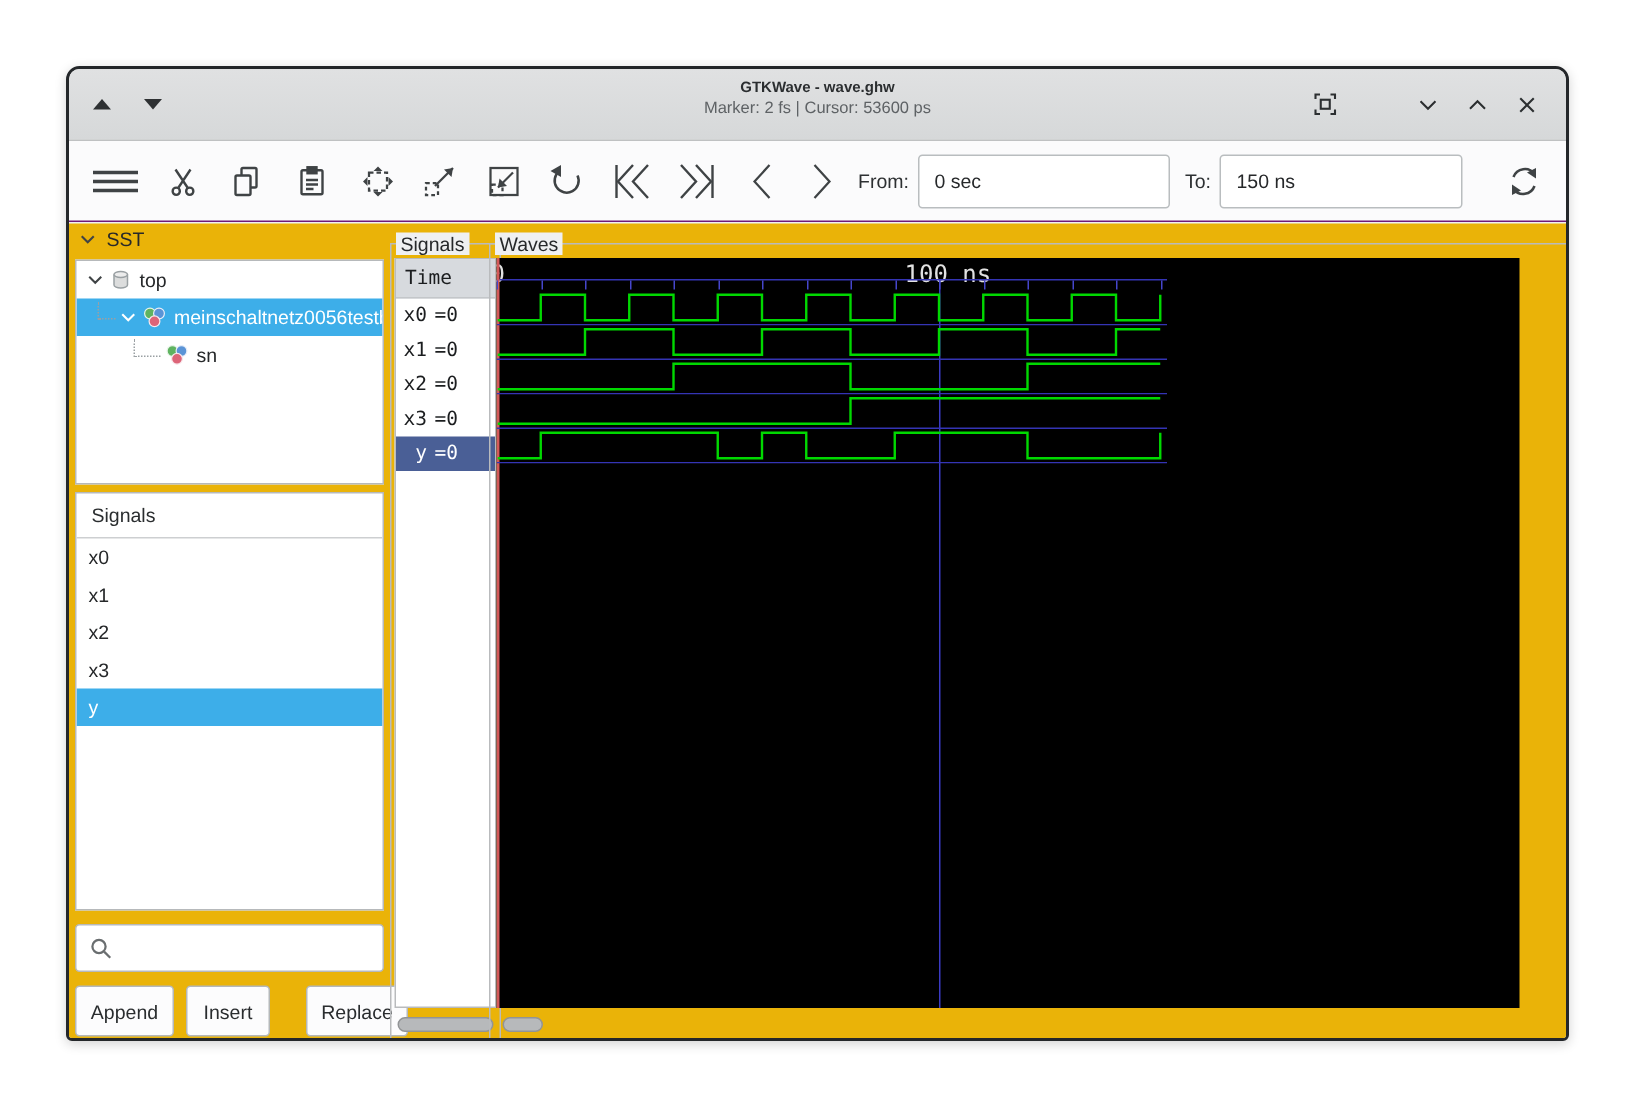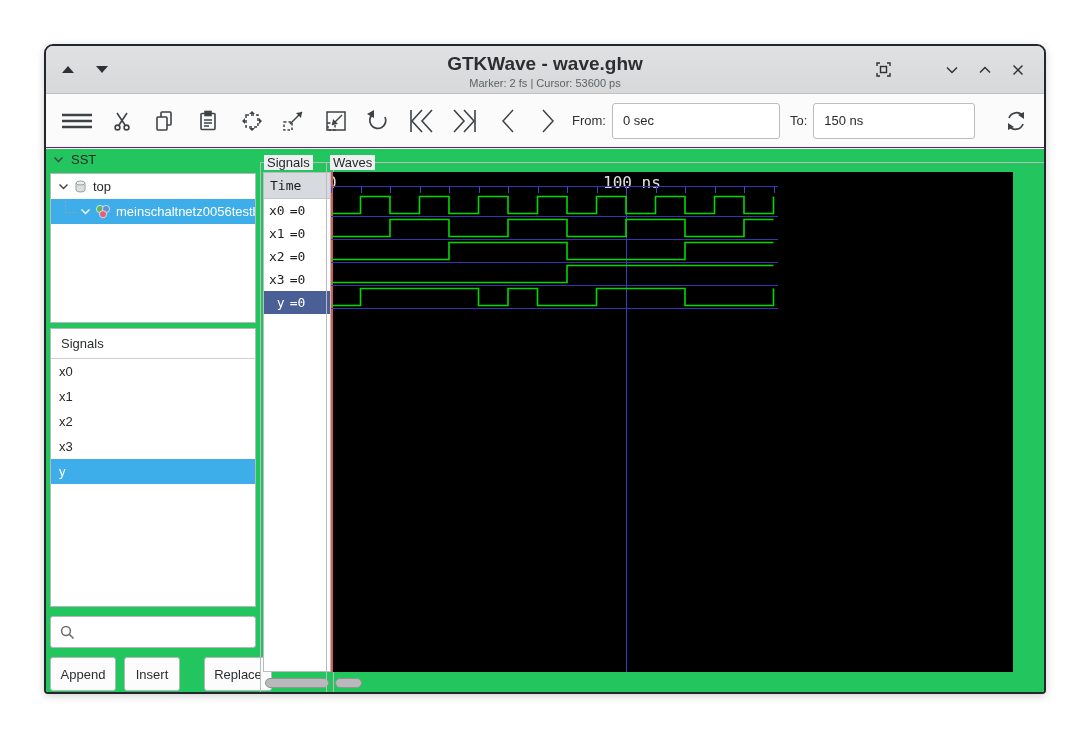--- a/index.html
+++ b/index.html
@@ -10,36 +10,36 @@
             background:#eff0f1; box-shadow:0 2px 8px rgba(0,0,0,.18); }
 
   
   .titlebar { position:relative; height:48px; background:linear-gradient(#e0e1e2,#d6d8d9);
               border-bottom:1px solid #bfc1c2; }
   .shade-btns { position:absolute; left:16px; top:0; height:100%; display:flex; align-items:center; gap:22px; }
   .tri { width:0; height:0; cursor:default; }
   .tri.up   { border-left:6px solid transparent; border-right:6px solid transparent; border-bottom:7px solid #2e3133; }
   .tri.down { border-left:6px solid transparent; border-right:6px solid transparent; border-top:7px solid #2e3133; }
   .title-center { position:absolute; left:0; right:0; top:7px; text-align:center; }
-  .title-main { font-size:19px; font-weight:bold; color:#2b2e30; }
+  .title-main { font-size:10px; font-weight:bold; color:#2b2e30; }
   .title-sub  { font-size:11px; color:#5e6265; margin-top:2px; }
   .win-icons { position:absolute; right:18px; top:0; height:100%; display:flex; align-items:center; gap:17px; }
   .win-icons .gap { width:18px; }
   .wicon { display:flex; }
 
   
   .toolbar { height:54px; background:#fbfbfc; border-bottom:1px solid #701a75;
              display:flex; align-items:center; padding:0 14px; }
   .tbi { display:flex; align-items:center; justify-content:center; }
   .tb-label { font-size:13px; color:#2d3032; margin-right:6px; }
   .tb-field { height:36px; border:1px solid #b9bdbf; border-radius:3px; background:#fff;
               font:13px "Liberation Sans",sans-serif; color:#26282a; padding:0 10px; outline:none; }
 
   
-  .content { position:absolute; left:0; right:0; top:103px; bottom:0; background:#22c55e; }
+  .content { position:absolute; left:0; right:0; top:103px; bottom:0; background:#eab308; }
 
   
   .sst-head { position:absolute; left:7px; top:3px; display:flex; align-items:center; gap:3px;
               font-size:13px; color:#26282a; }
   .tree-box { position:absolute; left:4px; top:24px; width:206px; height:150px;
               background:#fff; border:1px solid #b6b9bb; overflow:hidden; }
   .tree-row { height:25px; display:flex; align-items:center; font-size:13px; color:#26282a;
               white-space:nowrap; overflow:hidden; }
   .tree-row.selected { background:#3daee9; color:#fff; }
   .guide { width:12px; height:12px; border-left:1px dotted #9aa0a3; border-bottom:1px dotted #9aa0a3;
@@ -269,20 +269,31 @@
             </svg>
         </span>
         <span class="ticon">
           <svg width="16" height="15" viewBox="0 0 16 15">
             <circle cx="5" cy="5" r="3.6" fill="#5fb360" stroke="#e8f4e8" stroke-width="0.8"></circle>
             <circle cx="11" cy="5" r="3.6" fill="#5b94d6" stroke="#e8eef8" stroke-width="0.8"></circle>
             <circle cx="8" cy="10.2" r="3.6" fill="#dd6478" stroke="#f8e8ec" stroke-width="0.8"></circle>
           </svg>
         </span>
         <span>meinschaltnetz0056testb</span>
+      </div>
+      <div class="tree-row" style="padding-left:38px">
+        <span class="guide" style="width:18px"></span>
+        <span class="ticon">
+          <svg width="16" height="15" viewBox="0 0 16 15">
+            <circle cx="5" cy="5" r="3.6" fill="#5fb360" stroke="#e8f4e8" stroke-width="0.8"></circle>
+            <circle cx="11" cy="5" r="3.6" fill="#5b94d6" stroke="#e8eef8" stroke-width="0.8"></circle>
+            <circle cx="8" cy="10.2" r="3.6" fill="#dd6478" stroke="#f8e8ec" stroke-width="0.8"></circle>
+          </svg>
+        </span>
+        <span>sn</span>
       </div>
     </div>
 
     <div class="sig-box">
       <div class="sig-header">Signals</div>
       <div class="sig-item">x0</div>
       <div class="sig-item">x1</div>
       <div class="sig-item">x2</div>
       <div class="sig-item">x3</div>
       <div class="sig-item selected">y</div>

